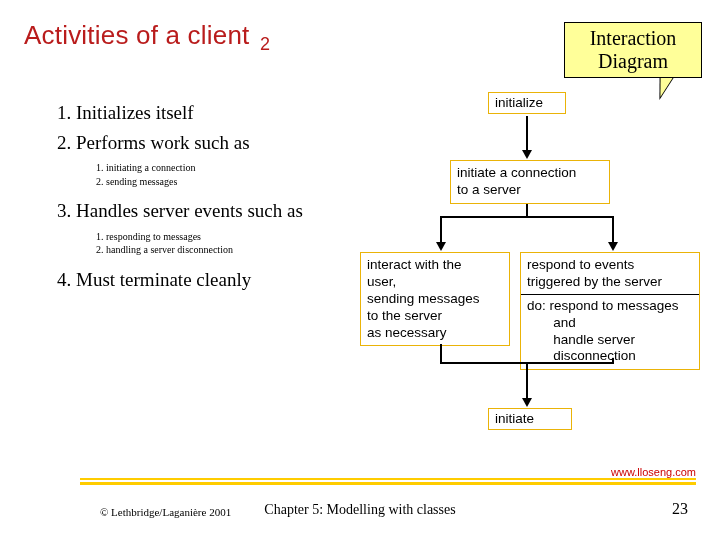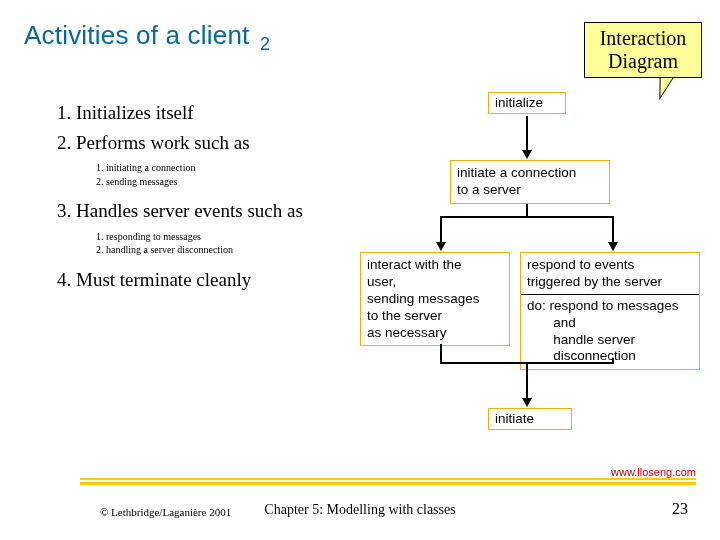--- a/index.html
+++ b/index.html
@@ -16,33 +16,33 @@
     position: relative;
     width: 720px;
     height: 540px;
   }
   .title {
     position: absolute;
     top: 20px;
     left: 24px;
     font-size: 26px;
     font-weight: 400;
-    color: #0369a1;
+    color: #b91c1c;
     letter-spacing: 0.2px;
   }
   .title .sub {
     font-size: 18px;
     vertical-align: sub;
     margin-left: 3px;
   }
   .callout {
     position: absolute;
     top: 22px;
     right: 18px;
-    width: 118px;
+    width: 138px;
     height: 56px;
     background: #ffff99;
     border: 1px solid #000;
     text-align: center;
     padding-top: 4px;
     font-family: "Times New Roman", serif;
     font-size: 20px;
     line-height: 1.15;
   }
   .callout-tail {

